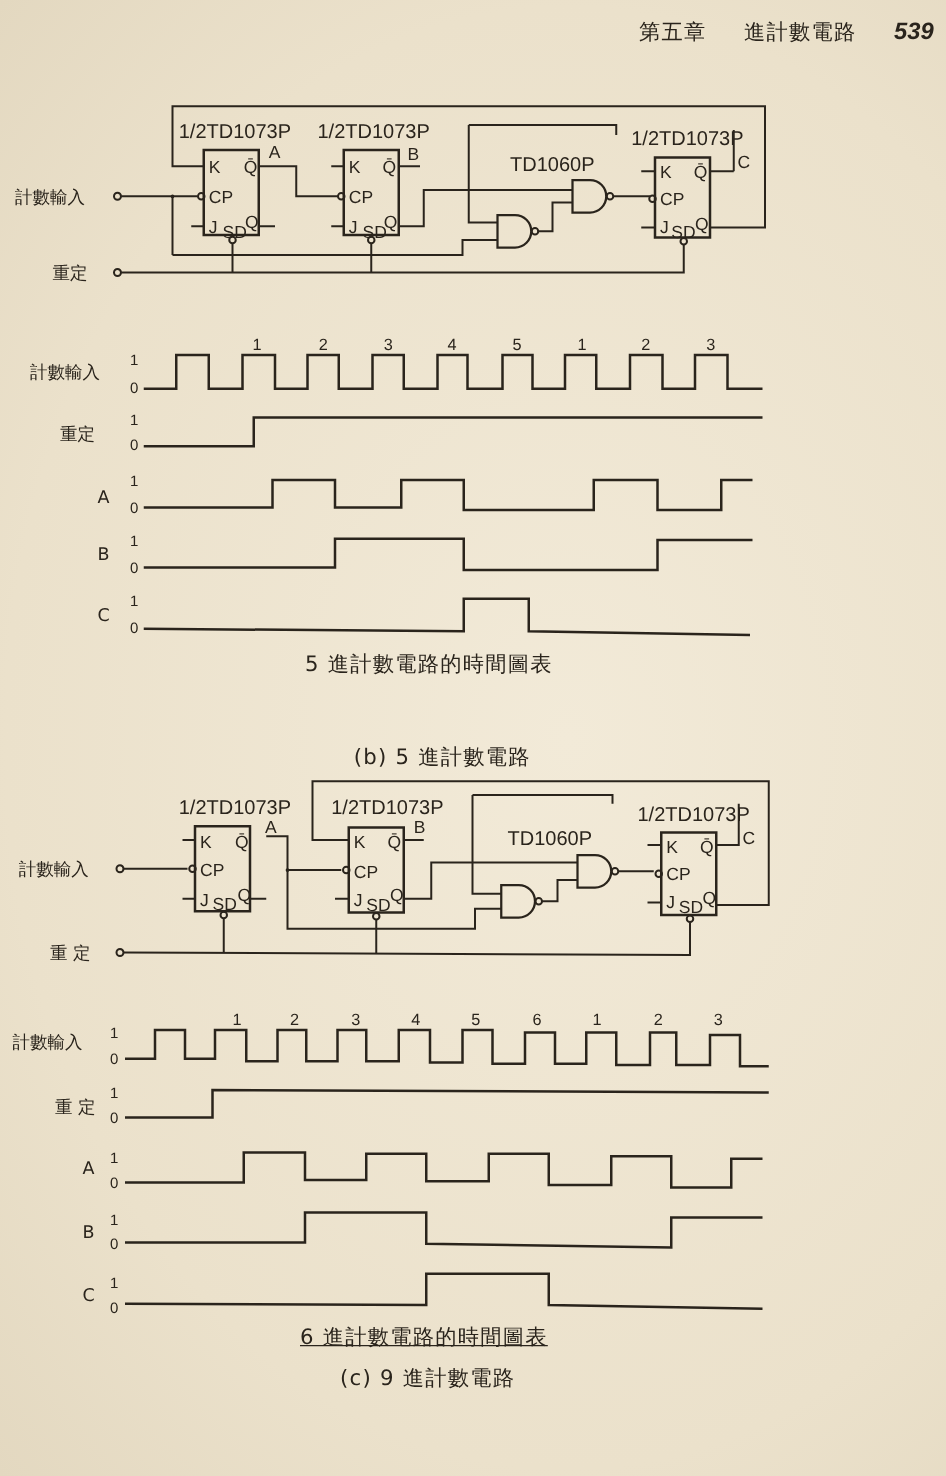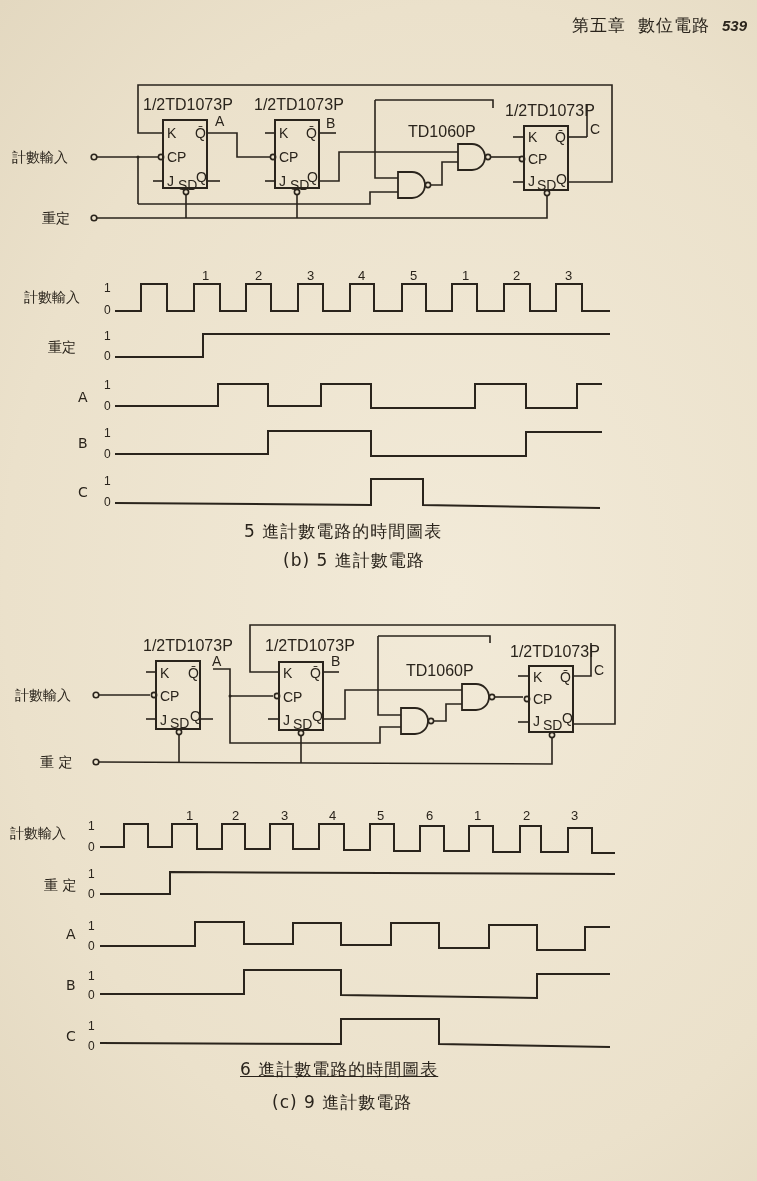--- a/index.html
+++ b/index.html
@@ -4,44 +4,44 @@
 <style>
   html, body { margin: 0; padding: 0; }
   body {
     width: 757px; height: 1181px; overflow: hidden;
     background: #efe6d2;
     font-family: "DejaVu Sans", sans-serif;
     color: #2a241c;
     position: relative;
   }
   .page { position: absolute; inset: 0; background: radial-gradient(ellipse at 60% 50%, #f2ead8 0%, #ebe1cb 70%, #e3d8c0 100%); }
-  .header { position: absolute; top: 14px; right: 10px; display: flex; align-items: baseline; gap: 12px; font-size: 17px; }
+  .header { position: absolute; top: 14px; right: 10px; display: flex; align-items: baseline; gap: 30px; font-size: 17px; }
   .header .chapter { letter-spacing: 1px; }
   .header .section { letter-spacing: 1px; }
-  .header .page-num { font-family: "Liberation Sans", sans-serif; font-weight: bold; font-style: italic; font-size: 15px; }
+  .header .page-num { font-family: "Liberation Sans", sans-serif; font-weight: bold; font-style: italic; font-size: 19px; }
   svg { position: absolute; left: 0; top: 0; }
   .wire { stroke: #2a241c; stroke-width: 1.6; fill: none; }
   .wave { stroke: #2a241c; stroke-width: 2; fill: none; }
   .box { stroke: #2a241c; stroke-width: 2; fill: none; }
   .gate { stroke: #2a241c; stroke-width: 1.8; fill: none; }
   .pinlbl { font-family: "Liberation Sans", sans-serif; font-size: 14px; fill: #2a241c; }
   .chiplbl { font-family: "Liberation Sans", sans-serif; font-size: 16px; fill: #2a241c; }
   .siglbl { font-family: "DejaVu Sans", sans-serif; font-size: 14px; fill: #2a241c; }
   .lvl { font-family: "Liberation Sans", sans-serif; font-size: 12px; fill: #2a241c; }
   .cnt { font-family: "Liberation Sans", sans-serif; font-size: 13px; fill: #2a241c; }
   .caption { position: absolute; font-size: 17px; letter-spacing: 1px; white-space: nowrap; }
 </style>
 </head>
 <body>
 
 <div class="page">
 
   <div class="header">
     <span class="chapter">第五章</span>
-    <span class="section">數位電路</span>
+    <span class="section">進計數電路</span>
     <span class="page-num">539</span>
   </div>
 
   <svg width="757" height="1181" viewBox="0 0 757 1181">
 
     <g>
 
       <g>
         <text class="chiplbl" x="143" y="110">1/2TD1073P</text>
         <rect class="box" x="163" y="120" width="44" height="68"></rect>
@@ -267,16 +267,16 @@
       <text class="lvl" x="88" y="999">0</text>
       <polyline class="wave" points="100,994 244,994 244,970 341,970 341,995 537,998 537,974 610,974"></polyline>
       <text class="siglbl" x="66" y="1041">C</text>
       <text class="lvl" x="88" y="1030">1</text>
       <text class="lvl" x="88" y="1050">0</text>
       <polyline class="wave" points="100,1043 341,1044 341,1019 439,1019 439,1044 610,1047"></polyline>
     </g>
   </svg>
 
   <div class="caption" style="left:244px; top:520px;">5 進計數電路的時間圖表</div>
-  <div class="caption" style="left:283px; top:549px;">(b)   5 進計數電路</div>
+  <div class="caption" style="left:283px; top:594px;">(b)   5 進計數電路</div>
   <div class="caption" style="left:240px; top:1058px;text-decoration:underline;">6 進計數電路的時間圖表</div>
   <div class="caption" style="left:272px; top:1091px;">(c)   9 進計數電路</div>
 </div>
 
 </body></html>

